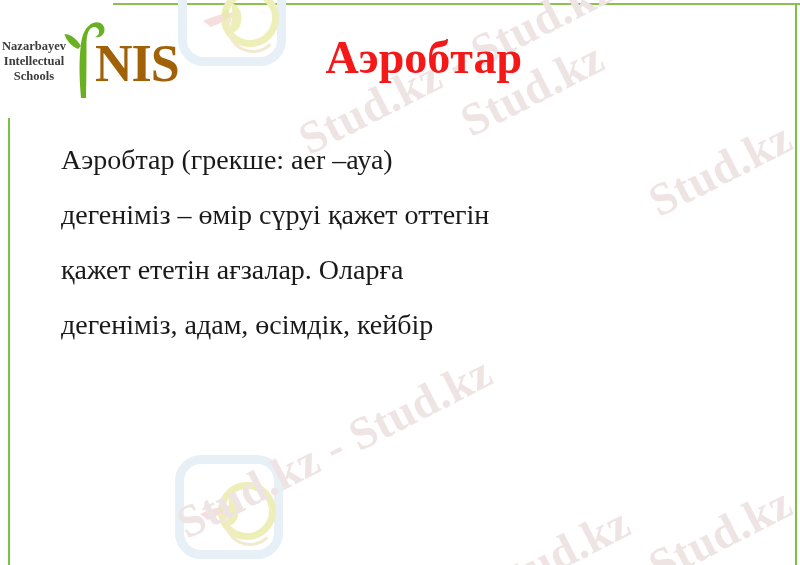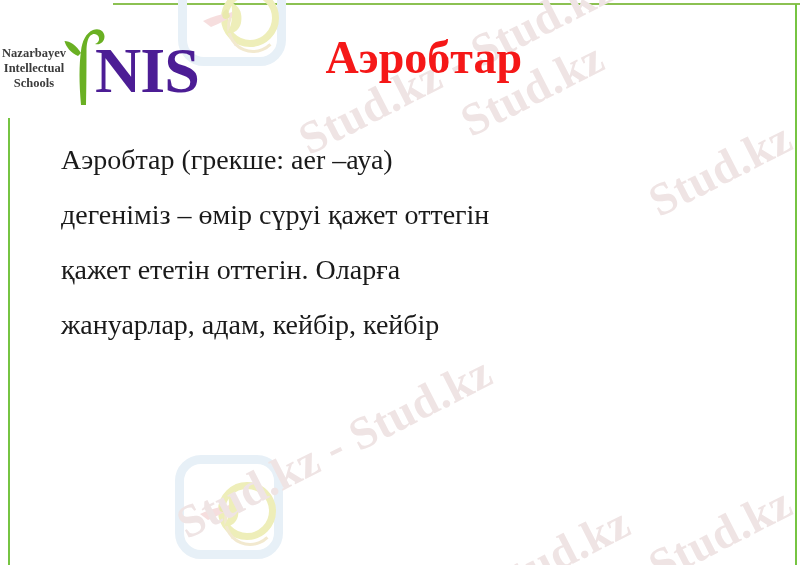--- a/index.html
+++ b/index.html
@@ -118,21 +118,21 @@
     left: 0;
     top: 0;
     width: 800px;
     height: 118px;
     z-index: 3;
   }
 
   .logo-block {
     position: absolute;
     left: 0px;
-    top: 21px;
+    top: 14px;
     width: 196px;
     height: 96px;
   }
   .logo-words {
     position: absolute;
     left: 0px;
     top: 25px;
     width: 68px;
     text-align: center;
     font-family: "Liberation Serif", serif;
@@ -147,23 +147,23 @@
     top: 0px;
     width: 44px;
     height: 84px;
   }
   .logo-nis {
     position: absolute;
     left: 95px;
     top: 24px;
     font-family: "Liberation Serif", serif;
     font-weight: bold;
-    font-size: 64px;
+    font-size: 52px;
     line-height: 52px;
-    color: #4c1d95;
+    color: #a16207;
     letter-spacing: -1px;
   }
 
   .slide-title {
     position: absolute;
     left: 222px;
     top: 33px;
     width: 300px;
     font-family: "Liberation Serif", serif;
     font-weight: bold;
@@ -246,17 +246,17 @@
 
       <div class="logo-nis">NIS</div>
     </div>
 
     <div class="slide-title">Аэробтар</div>
   </div>
 
   <div class="body-text">
     <div class="body-line">Аэробтар (грекше: aer –ауа)</div>
     <div class="body-line">дегеніміз – өмір сүруі қажет оттегін</div>
-    <div class="body-line">қажет ететін оттегін. Оларға</div>
-    <div class="body-line">жануарлар, адам, кейбір, кейбір</div>
+    <div class="body-line">қажет ететін ағзалар. Оларға</div>
+    <div class="body-line">дегеніміз, адам, өсімдік, кейбір</div>
   </div>
 
 </div>
 
 </body></html>

